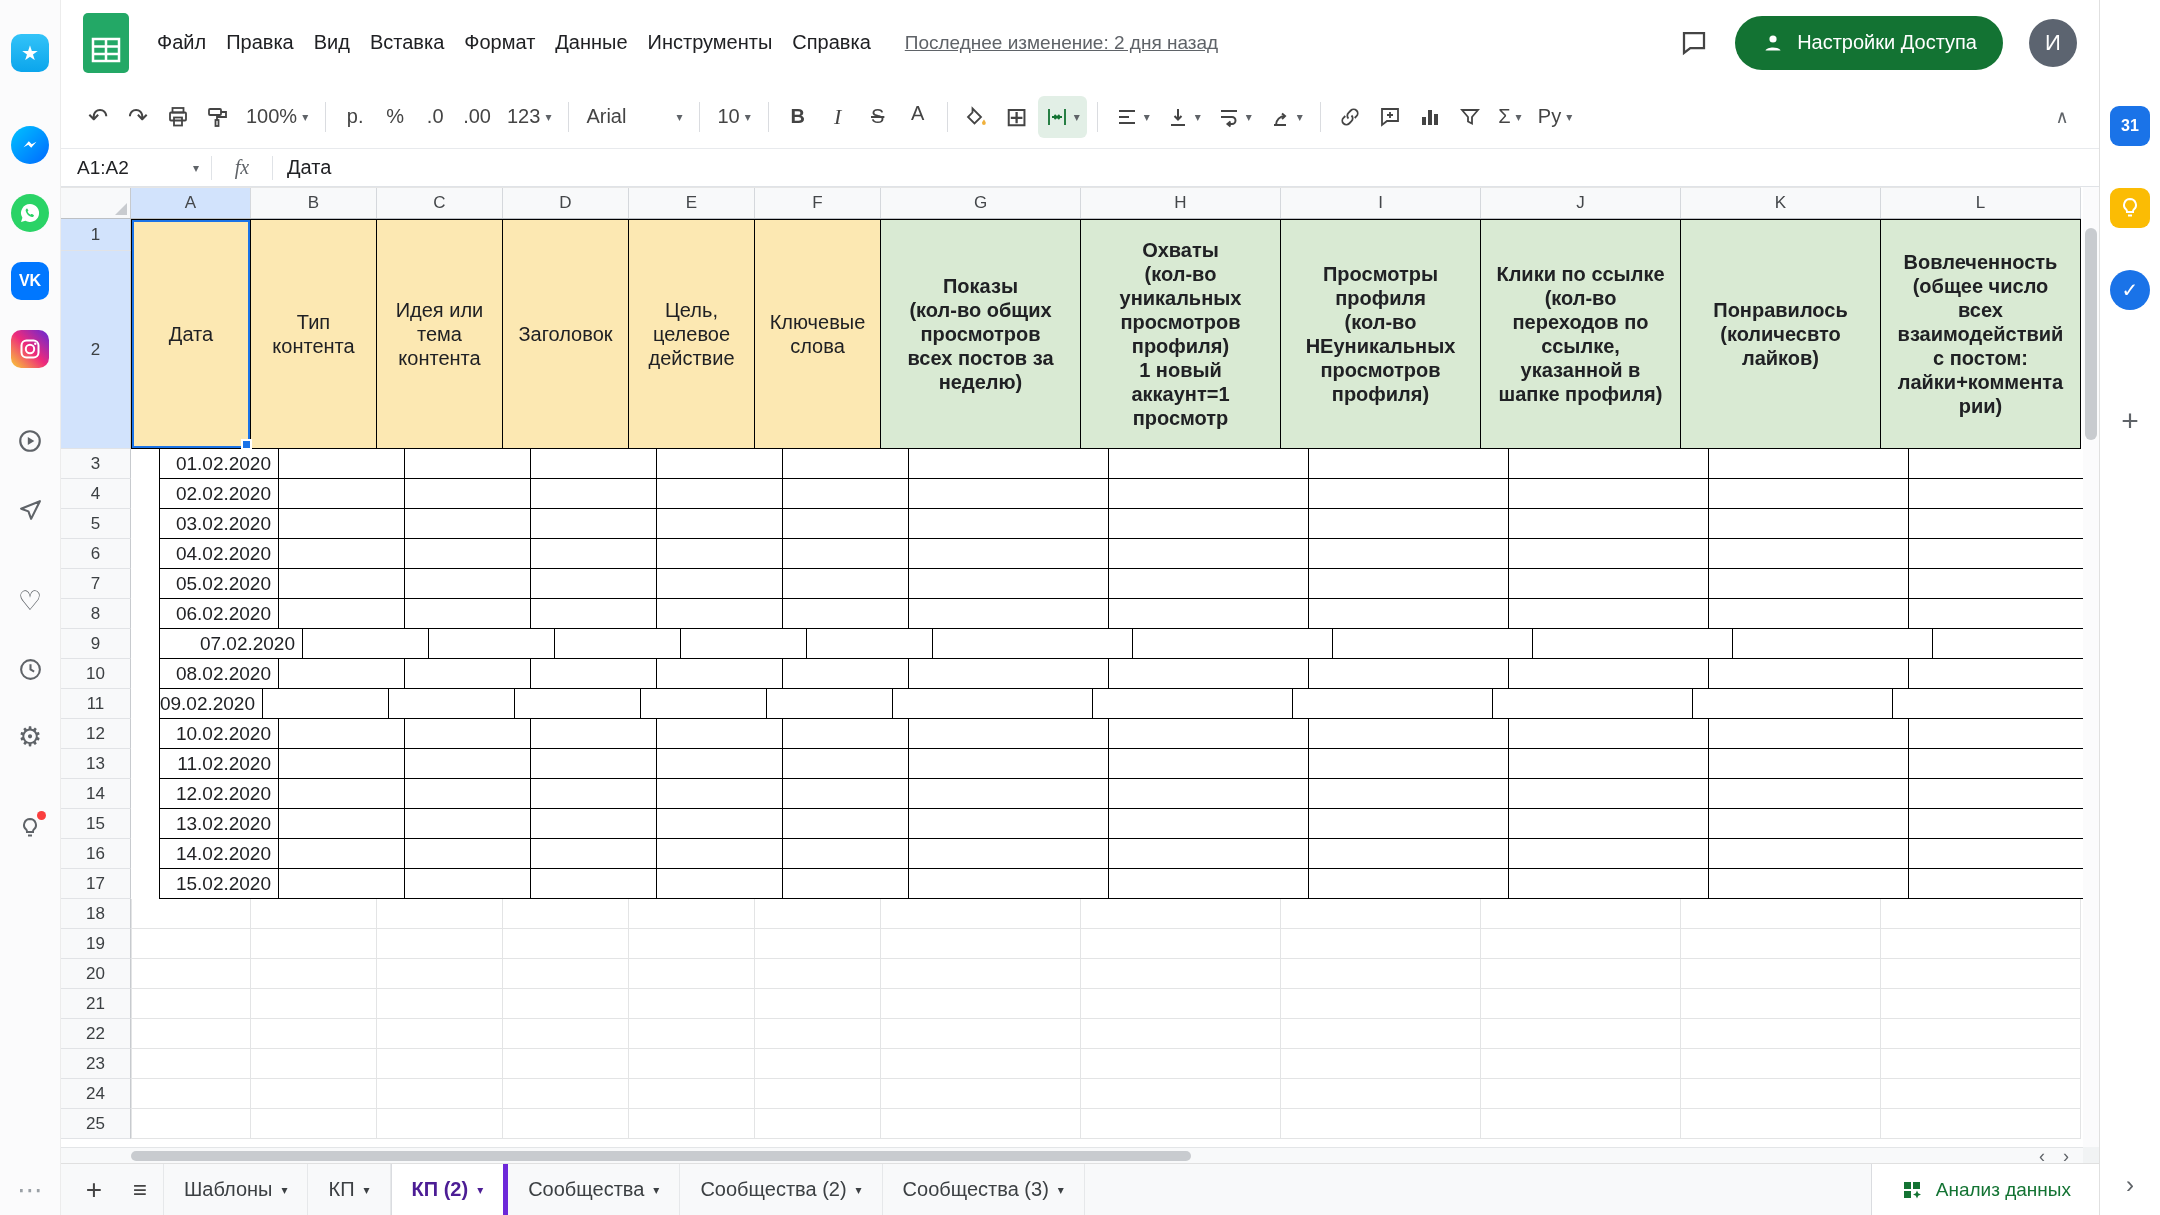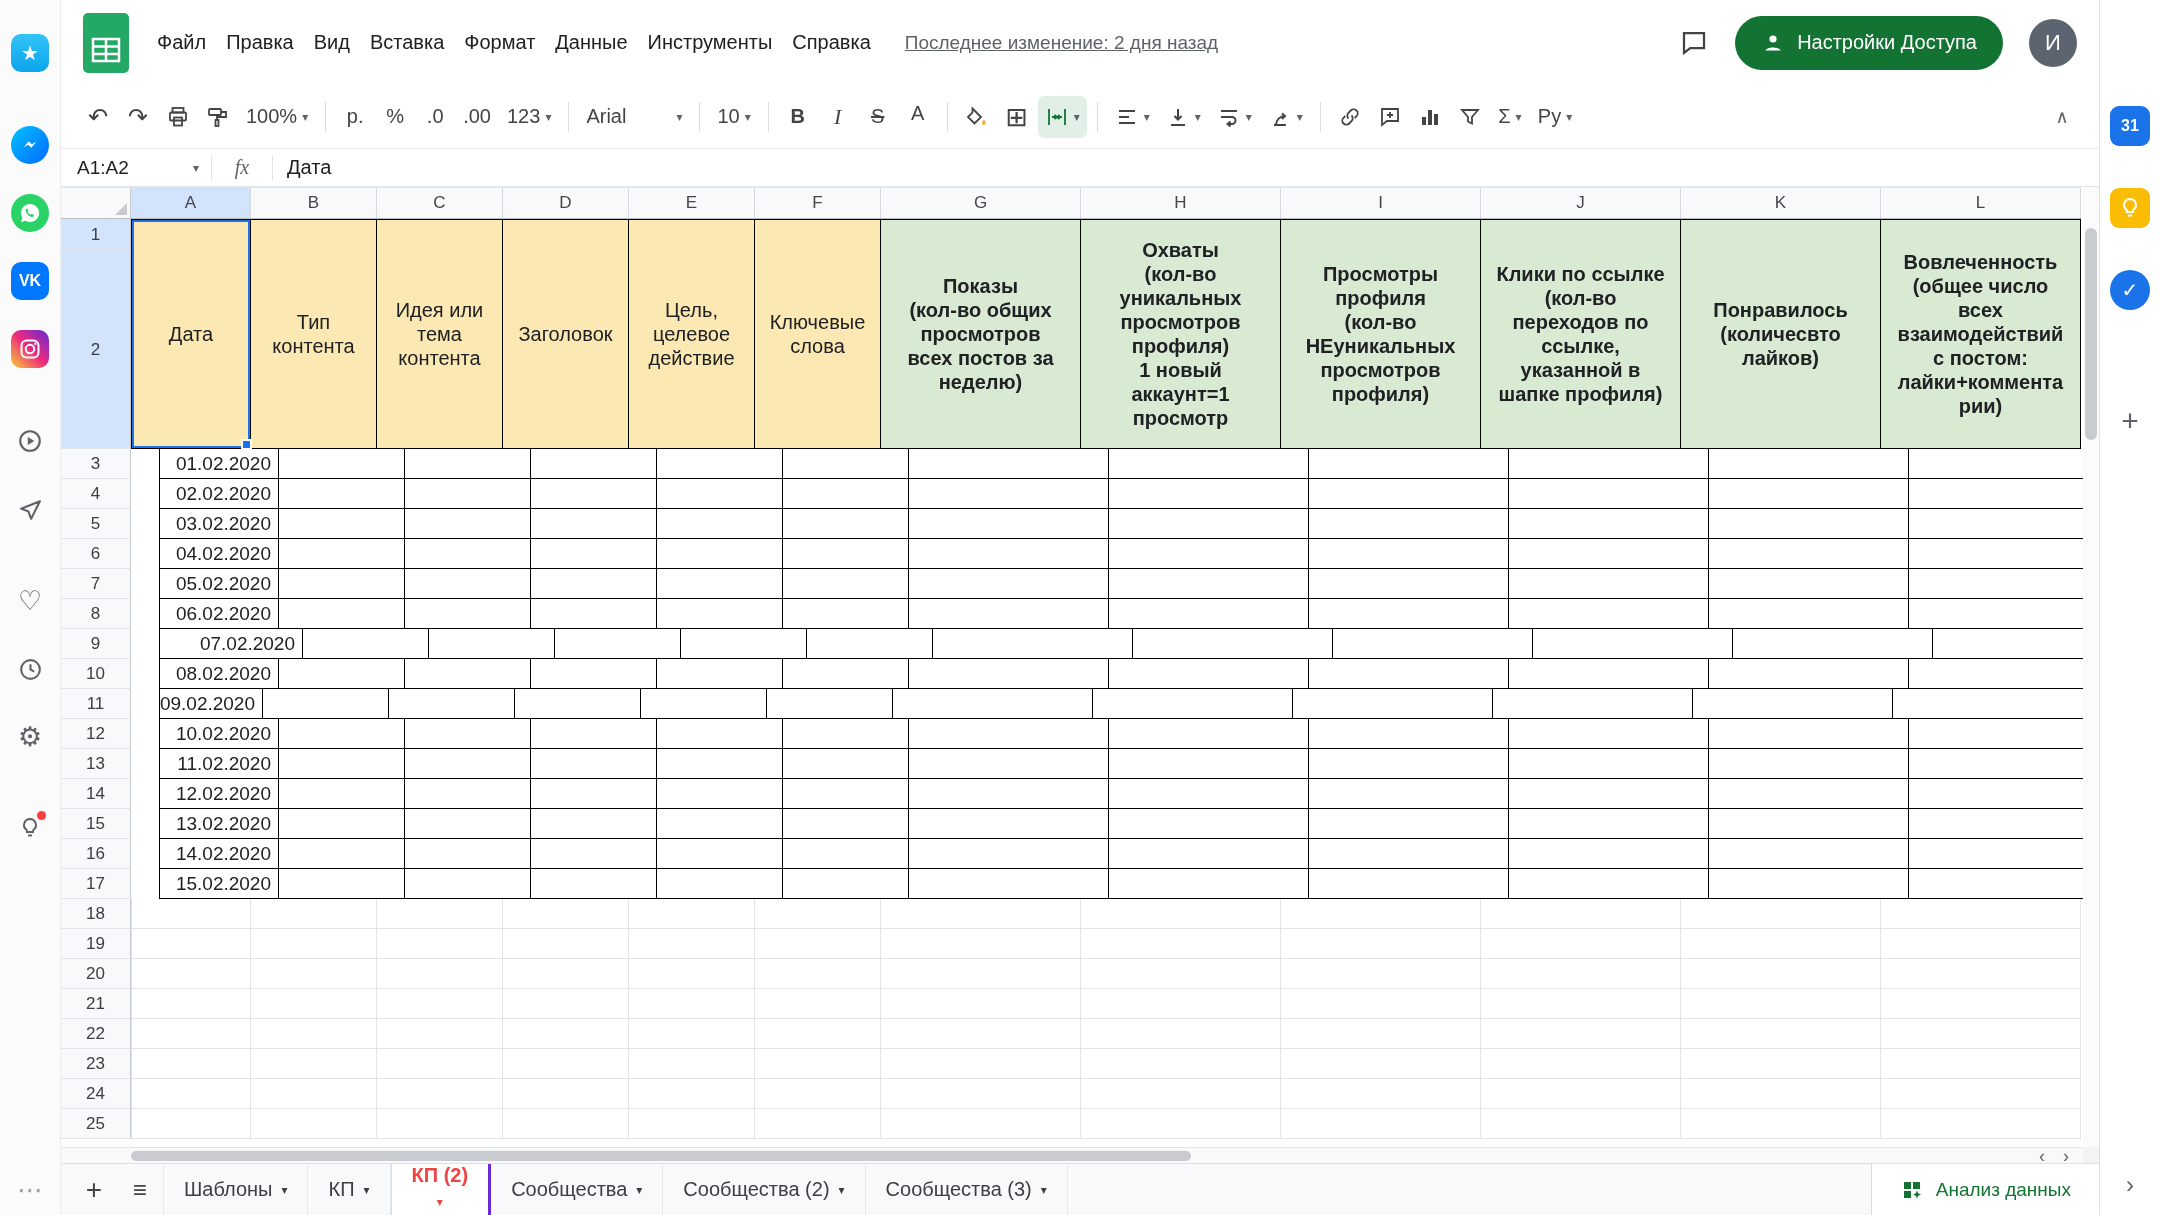--- a/index.html
+++ b/index.html
@@ -105,21 +105,21 @@
 .scorner{position:absolute;right:0;bottom:0;width:16px;height:16px;background:#f1f3f4;}
 
 
 .tabbar{height:52px;flex:none;display:flex;align-items:stretch;background:#f8f9fa;border-top:1px solid #e0e0e0;}
 .tabbtn{width:46px;display:flex;align-items:center;justify-content:center;color:#444;cursor:pointer;flex:none;}
 .addtab{font-size:28px;margin-left:10px;}
 .allsheets{font-size:24px;}
 .tabs{display:flex;align-items:stretch;}
 .tab{display:flex;align-items:center;gap:9px;padding:0 20px;font-size:20px;color:#3c4043;cursor:pointer;border-right:1px solid #e6e8ea;}
 .tabs .tab:first-child{border-left:1px solid #e6e8ea;}
-.tab.active{background:#fff;color:#ef4444;font-weight:700;border-left:1px solid #dadce0;border-right:3px solid #6d28d9;flex-direction:column;}
+.tab.active{background:#fff;color:#4c1d95;font-weight:700;border-left:1px solid #dadce0;border-right:5px solid #6d28d9;}
 .tlabel{white-space:nowrap;}
 .analysis{margin-left:auto;display:flex;align-items:center;gap:12px;padding:0 28px;border-left:1px solid #dadce0;background:#fff;color:#137333;font-size:19px;cursor:pointer;white-space:nowrap;}
 
 
 .gpanel{width:61px;flex:none;background:#fff;border-left:1px solid #e0e0e0;display:flex;flex-direction:column;align-items:center;padding-top:106px;gap:42px;position:relative;}
 .picon{width:40px;height:40px;flex:none;display:flex;align-items:center;justify-content:center;border-radius:9px;cursor:pointer;}
 .cal{background:#1a73e8;color:#fff;font-size:16px;font-weight:700;}
 .keep{background:#fbbc04;}
 .tasks{background:#1a73e8;border-radius:50%;color:#fff;font-size:20px;}
 .pplus{color:#5f6368;font-size:30px;margin-top:52px;cursor:pointer;}

